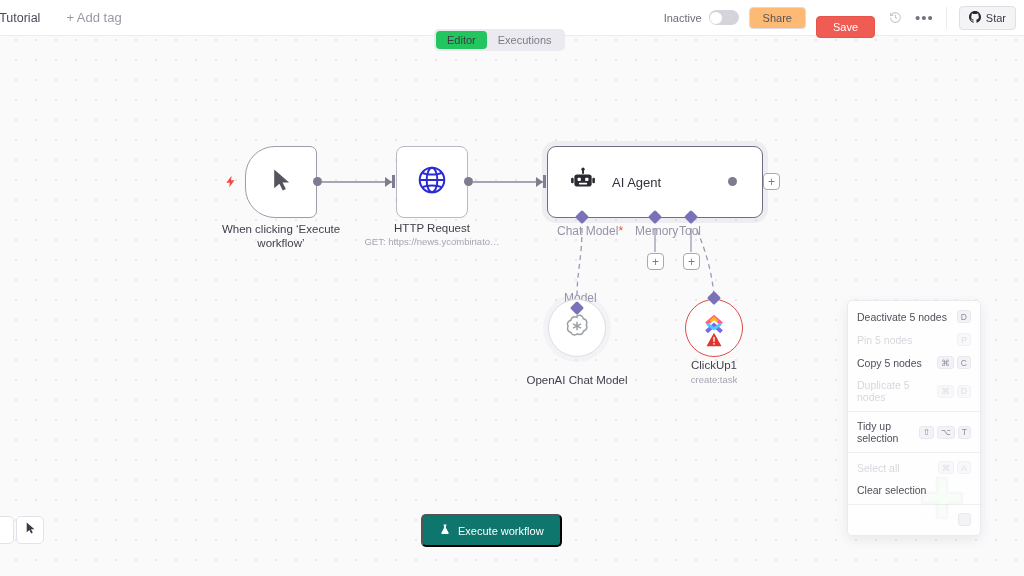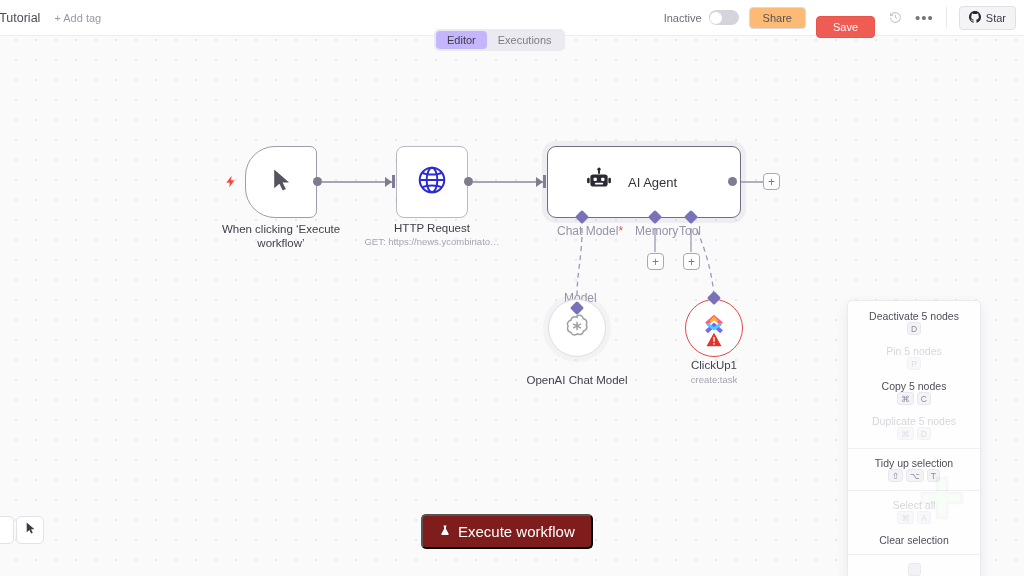--- a/index.html
+++ b/index.html
@@ -26,21 +26,21 @@
     background: #ffffff;
     border-bottom: 1px solid #ecebf0;
     display: flex; align-items: center;
     z-index: 40;
   }
   #wf-title {
     font-size: 12.5px; color: #4b4b57; white-space: nowrap;
     margin-left: -18px;
   }
   #add-tag {
-    font-size: 11px; color: #9a9aa6; margin-left: 14px; white-space: nowrap;
+    font-size: 13px; color: #9a9aa6; margin-left: 26px; white-space: nowrap;
   }
   #topbar-right {
     margin-left: auto; display: flex; align-items: center; gap: 10px;
     padding-right: 8px; height: 100%;
   }
   .inactive-wrap { display: flex; align-items: center; gap: 7px; }
   .inactive-label { font-size: 11px; color: #6c6c78; }
   .toggle {
     width: 30px; height: 15px; border-radius: 8px; background: #d5d4dc;
     position: relative;
@@ -73,21 +73,21 @@
 
   
   #tabs {
     position: absolute; top: 29px; left: 434px;
     display: flex; background: #eceaf1; border-radius: 5px;
     padding: 2px; z-index: 45;
   }
   .tab {
     font-size: 11px; padding: 3px 11px; border-radius: 4px; color: #7c7b88;
   }
-  .tab.active { background: #c4b5fd; color: #3b3a45; }
+  .tab.active { background: #22c55e; color: #3b3a45; }
 
   
   .node-label {
     position: absolute; text-align: center;
     font-size: 11.5px; color: #3f3f4a; line-height: 14px;
   }
   .node-sub {
     position: absolute; text-align: center;
     font-size: 9.5px; color: #a6a5b1; line-height: 12px; white-space: nowrap;
   }
@@ -106,23 +106,23 @@
 
   
   #node-http {
     position: absolute; left: 396px; top: 146px; width: 72px; height: 72px;
     background: #fff; border: 1.4px solid #b9b8c4; border-radius: 8px;
     display: flex; align-items: center; justify-content: center;
   }
 
   
   #node-agent {
-    position: absolute; left: 547px; top: 146px; width: 194px; height: 72px;
+    position: absolute; left: 547px; top: 146px; width: 216px; height: 72px;
     background: #fff; border: 1.6px solid #6f6e80; border-radius: 9px;
-    display: flex; align-items: center; padding-left: 38px; gap: 16px;
+    display: flex; align-items: center; padding-left: 22px; gap: 16px;
     box-shadow: 0 0 0 5px rgba(160,158,180,0.13);
   }
   #agent-name { font-size: 13px; color: #33323d; }
 
   
   .circ-node {
     position: absolute; width: 58px; height: 58px; border-radius: 50%;
     background: #fff; display: flex; align-items: center; justify-content: center;
   }
   #node-openai {
@@ -169,38 +169,38 @@
 
   
   #ctxmenu {
     position: absolute; left: 847px; top: 300px; width: 134px;
     background: #ffffff; border: 1px solid #eceaf0; border-radius: 5px;
     box-shadow: 0 4px 14px rgba(60,58,80,0.10);
     padding: 4px 0; z-index: 50; opacity: 0.97;
   }
   .ctx-item {
     display: flex; align-items: center; justify-content: space-between;
-    padding: 5px 9px; font-size: 10.5px; color: #4a4955; flex-direction: column;
+    padding: 5px 9px; font-size: 10.5px; color: #4a4955;
   }
   .ctx-item.disabled { color: #d7d6de; }
   .ctx-sep { height: 1px; background: #f0eff4; margin: 3px 0; }
   .keys { display: flex; gap: 3px; }
   .key {
     min-width: 13px; height: 13px; padding: 0 3px;
     background: #f3f2f6; border: 1px solid #e9e8ee; border-radius: 3px;
     font-size: 8.5px; color: #8a899a;
     display: flex; align-items: center; justify-content: center;
   }
   .ctx-item.disabled .key { background: #f8f8fa; border-color: #f2f1f5; color: #e0dfe6; }
 
   
   #exec-btn {
     position: absolute; left: 421px; top: 514px;
-    background: #7f1d1d; color: #fff; border-radius: 5px;
-    padding: 7px 16px; font-size: 15px;
+    background: #0f766e; color: #fff; border-radius: 5px;
+    padding: 7px 16px; font-size: 11px;
     display: flex; align-items: center; gap: 7px;
   }
   .bl-btn {
     position: absolute; width: 28px; height: 28px;
     background: #fff; border: 1px solid #e3e2e9; border-radius: 5px;
     display: flex; align-items: center; justify-content: center;
   }
 
   
   #crosshair { position: absolute; left: 918px; top: 474px; width: 48px; height: 48px; }

